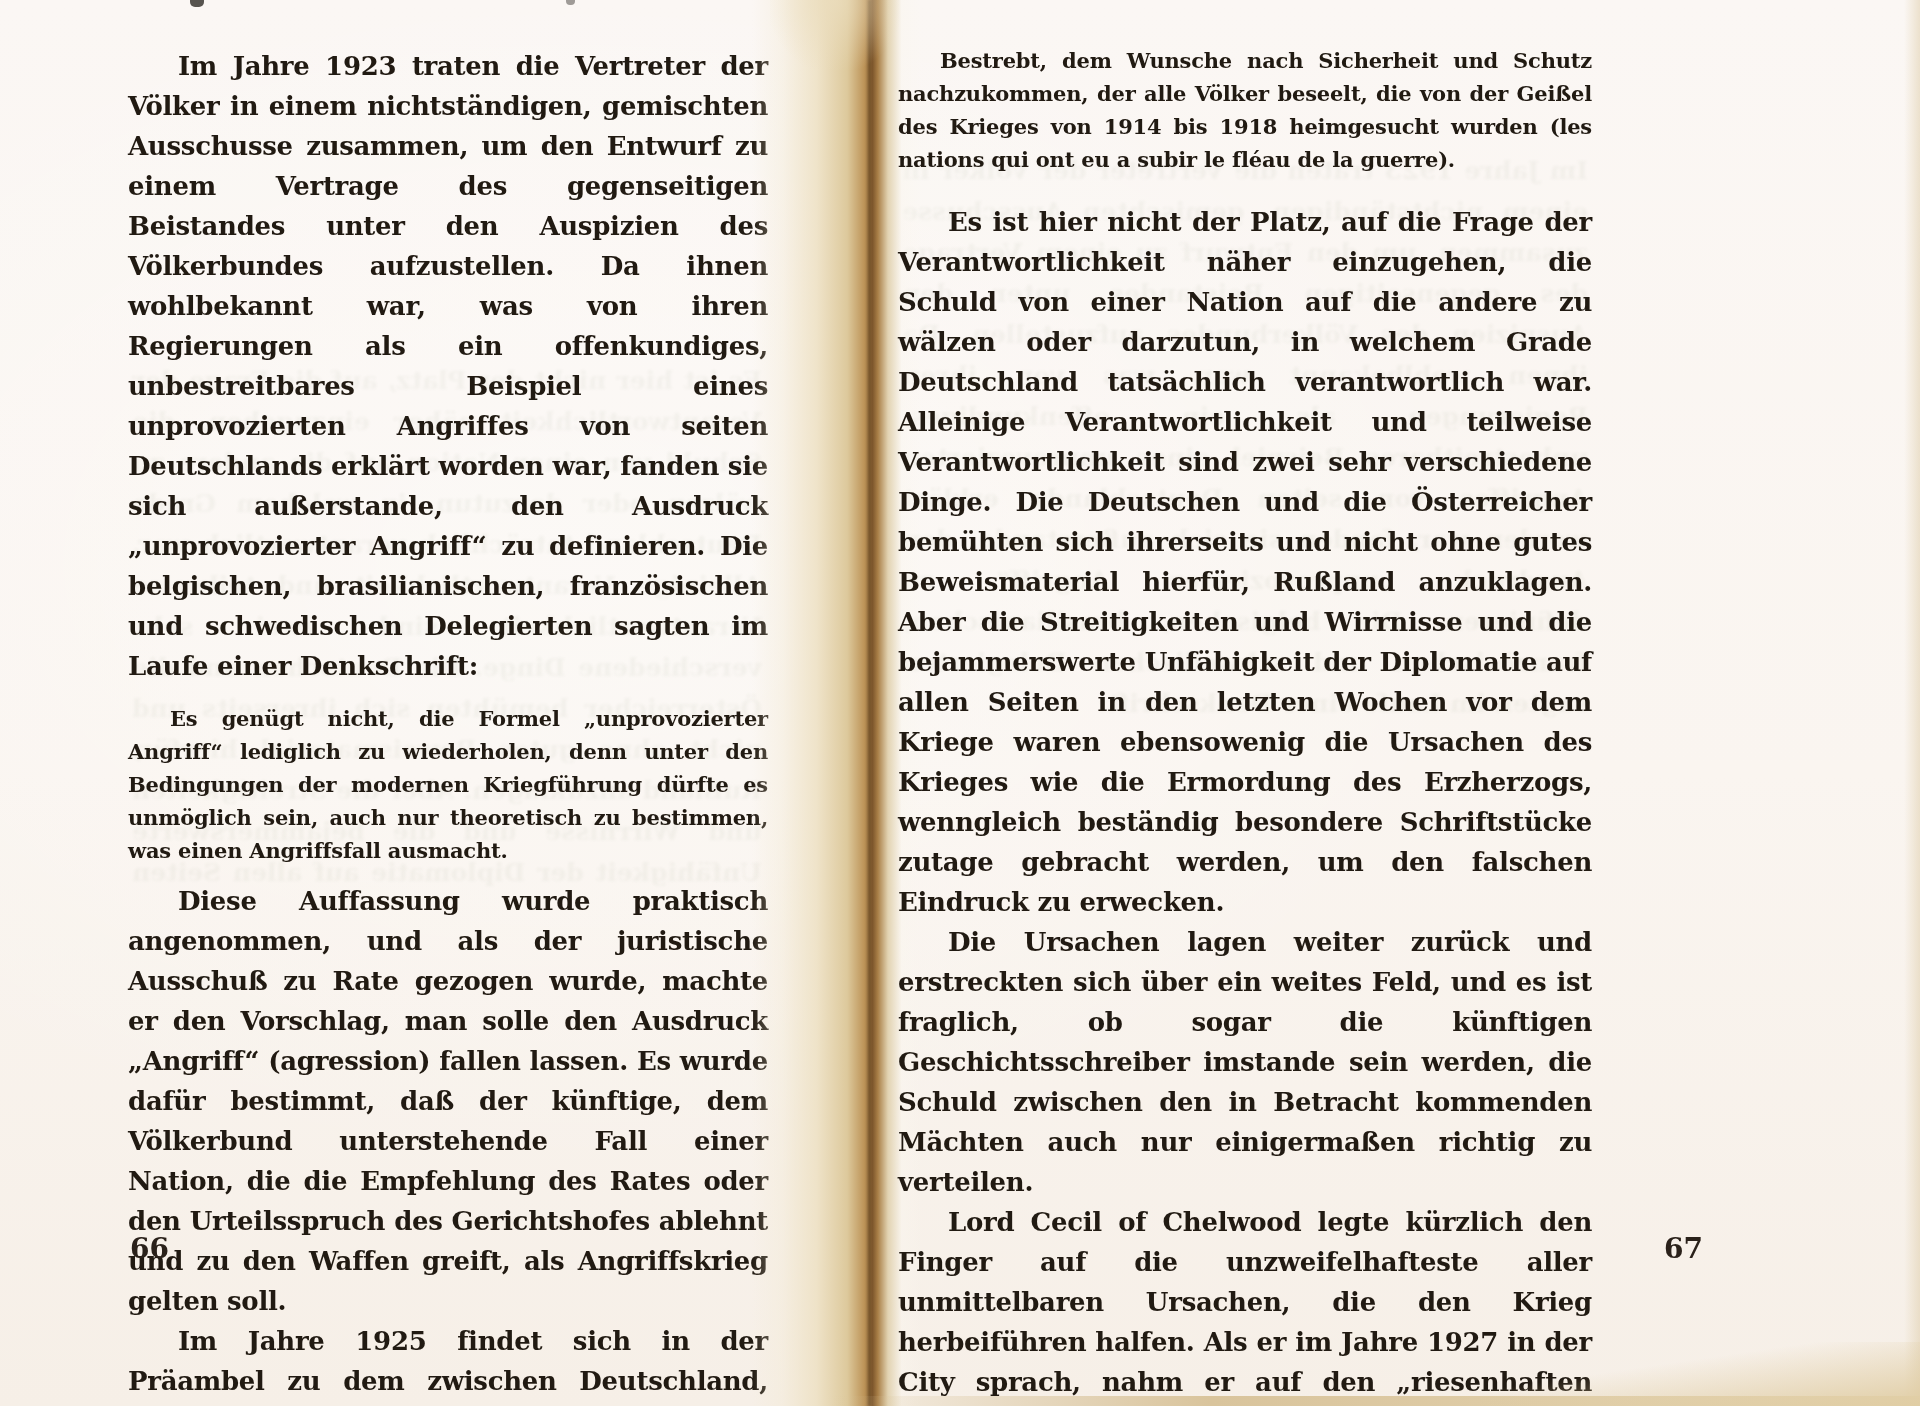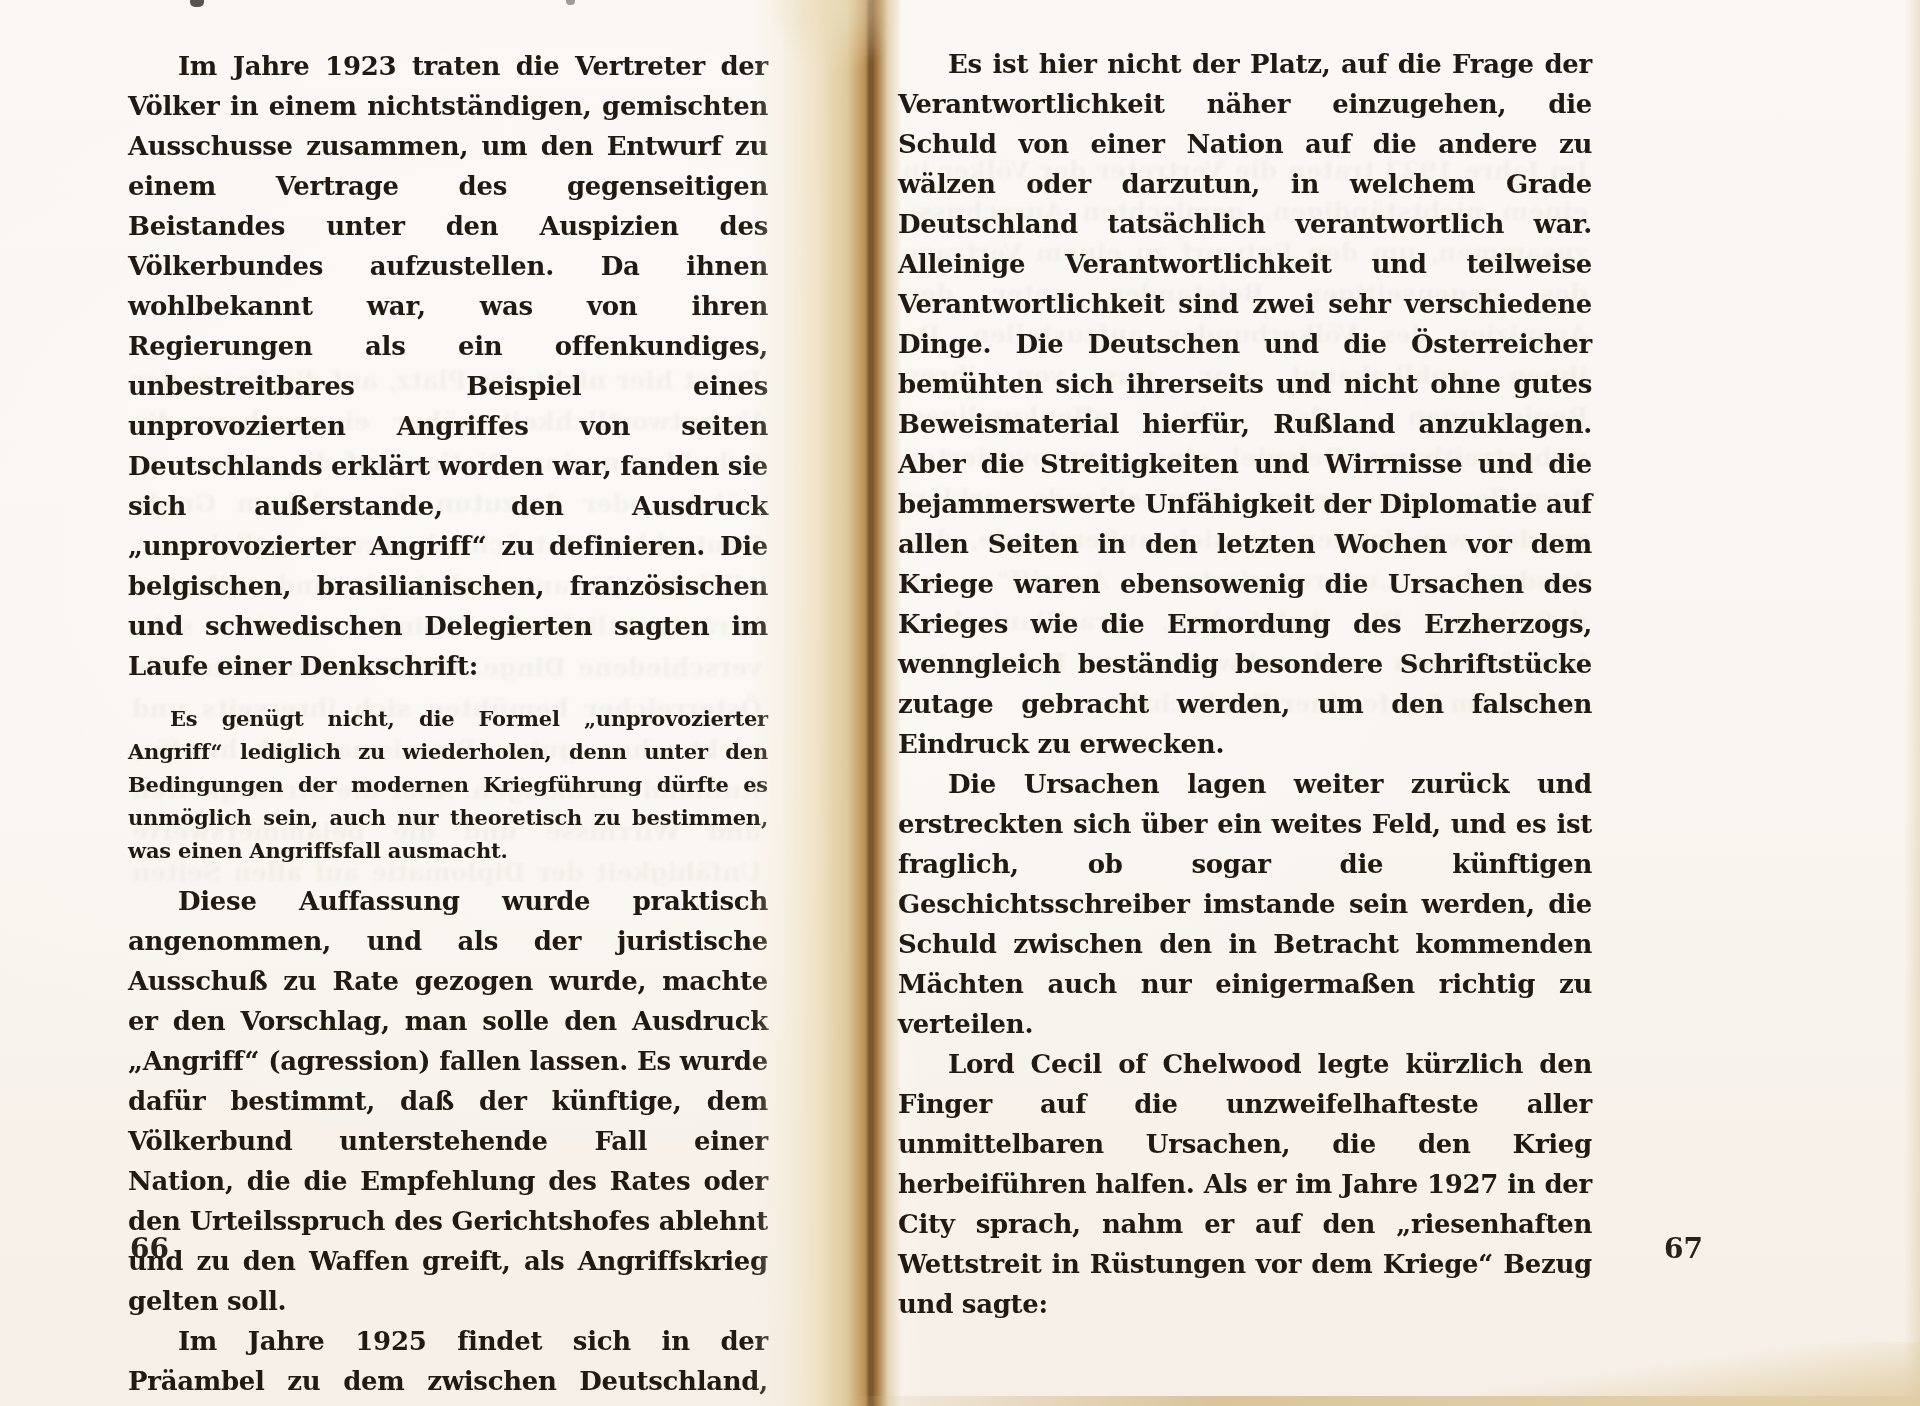--- a/index.html
+++ b/index.html
@@ -107,20 +107,21 @@
     </div>
     <div class="pagenum pagenum-left">66</div>
   </div>
 
   <div class="gutter"></div>
   <div class="gutter-line"></div>
   <div class="top-gutter-tint"></div>
 
   <div>
     <div class="text-col col-right">
+      <p class="quote quote-top" lang="de">Bestrebt, dem Wunsche nach Sicherheit und Schutz nachzukommen, der alle Völker beseelt, die von der Geißel des Krieges von 1914 bis 1918 heimgesucht wurden (les nations qui ont eu a subir le fléau de la guerre).</p>
       <p class="body indent" lang="de">Es ist hier nicht der Platz, auf die Frage der Verantwortlichkeit näher einzugehen, die Schuld von einer Nation auf die andere zu wälzen oder darzutun, in welchem Grade Deutschland tatsächlich verantwortlich war. Alleinige Verantwortlichkeit und teilweise Verantwortlichkeit sind zwei sehr verschiedene Dinge. Die Deutschen und die Österreicher bemühten sich ihrerseits und nicht ohne gutes Beweismaterial hierfür, Rußland anzuklagen. Aber die Streitigkeiten und Wirrnisse und die bejammerswerte Unfähigkeit der Diplomatie auf allen Seiten in den letzten Wochen vor dem Kriege waren ebensowenig die Ursachen des Krieges wie die Ermordung des Erzherzogs, wenngleich beständig besondere Schriftstücke zutage gebracht werden, um den falschen Eindruck zu erwecken.</p>
       <p class="body indent" lang="de">Die Ursachen lagen weiter zurück und erstreckten sich über ein weites Feld, und es ist fraglich, ob sogar die künftigen Geschichtsschreiber imstande sein werden, die Schuld zwischen den in Betracht kommenden Mächten auch nur einigermaßen richtig zu verteilen.</p>
       <p class="body indent" lang="de">Lord Cecil of Chelwood legte kürzlich den Finger auf die unzweifelhafteste aller unmittelbaren Ursachen, die den Krieg herbeiführen halfen. Als er im Jahre 1927 in der City sprach, nahm er auf den „riesenhaften Wettstreit in Rüstungen vor dem Kriege“ Bezug und sagte:</p>
     </div>
     <div class="pagenum pagenum-right">67</div>
   </div>
 
   <div class="right-edge"></div>
   <div class="bottom-strip"></div>
   <div class="corner-edge"></div>

